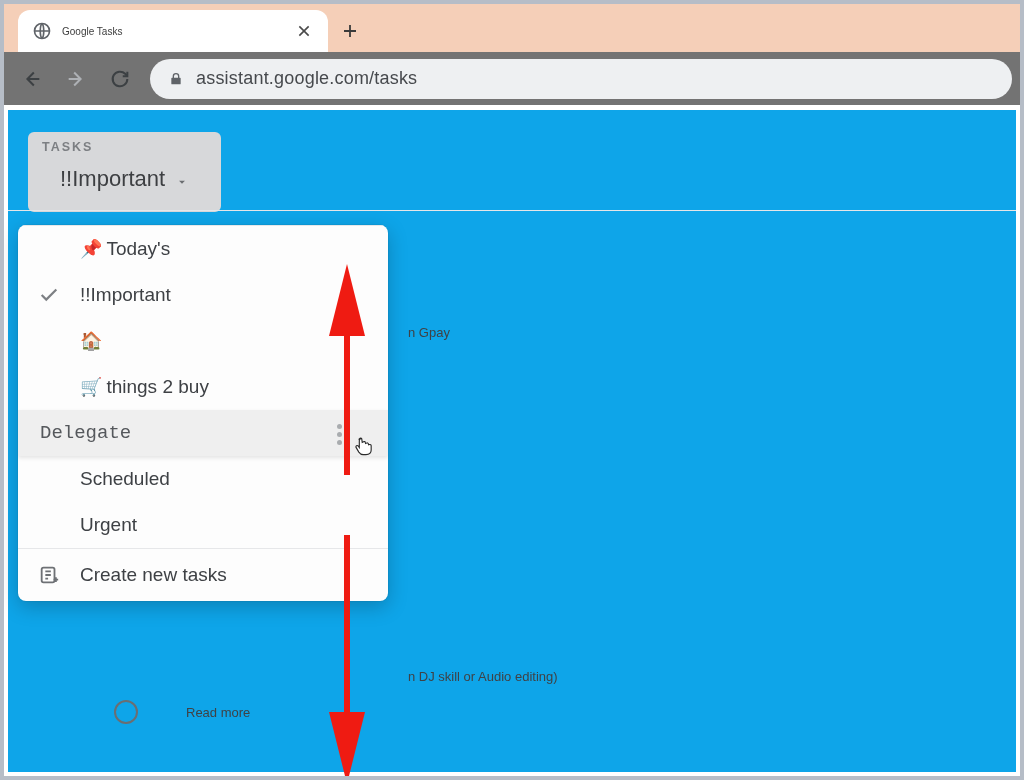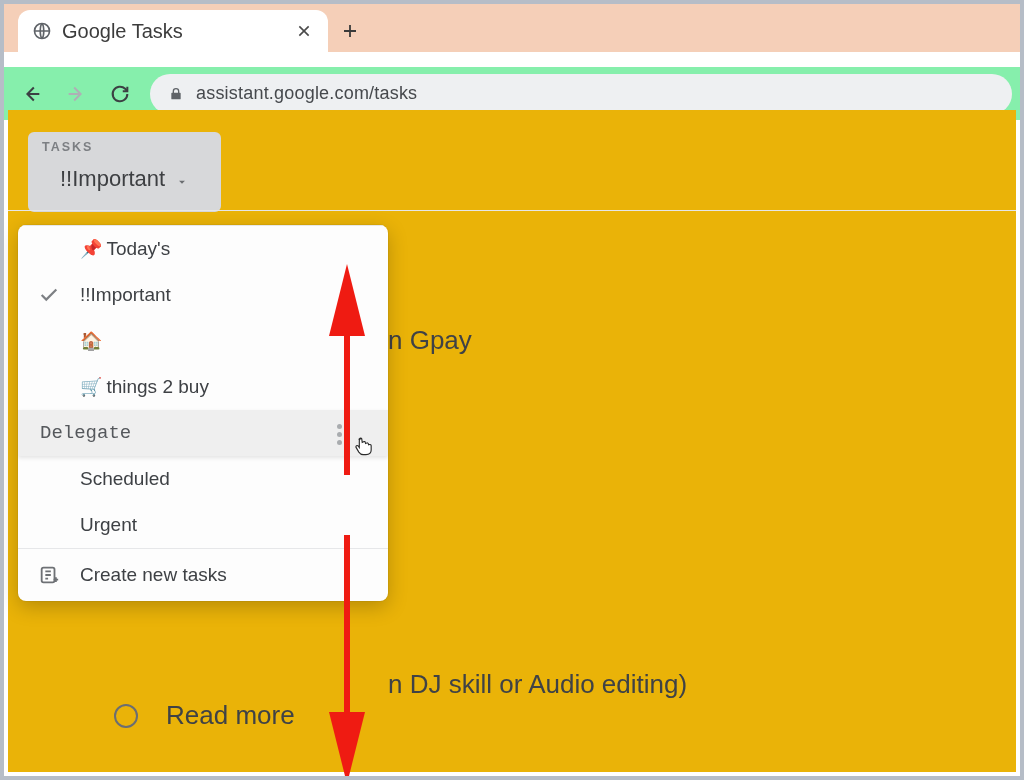--- a/index.html
+++ b/index.html
@@ -7,50 +7,50 @@
   .outer-border { width:1024px; height:780px; border:4px solid #b6bdc7; position:relative; overflow:hidden; background:#fff; }
   
   .tab-strip { height:48px; background:#f5cfb8; display:flex; align-items:flex-end; }
   .tab {
     display:flex; align-items:center; height:42px; background:#fff;
     border-top-left-radius:12px; border-top-right-radius:12px;
     padding:0 16px 0 14px; margin-left:14px; min-width:310px; gap:10px;
     position:relative;
   }
   .tab .favicon { width:20px; height:20px; color:#5f6368; }
-  .tab .title { font-size:20px; color:#3c3c3c; flex:1; }
+  .tab .title { font-size:10px; color:#3c3c3c; flex:1; }
   .tab .close { width:16px; height:16px; color:#4a4a4a; cursor:pointer; }
   .new-tab { width:44px; height:42px; display:flex; align-items:center; justify-content:center; color:#3a3a3a; cursor:pointer; }
   .new-tab svg { width:18px; height:18px; }
 
-  .toolbar { height:54px; background:#86efac; display:flex; align-items:center; padding:0 8px; gap:4px; border-bottom:1px solid #fff;margin-top:15px; }
+  .toolbar { height:54px; background:#737373; display:flex; align-items:center; padding:0 8px; gap:4px; border-bottom:1px solid #fff; }
   .tbtn { width:40px; height:40px; display:flex; align-items:center; justify-content:center; color:#5f6368; border-radius:50%; }
   .tbtn.enabled { color:#3c4043; cursor:pointer; }
   .tbtn.disabled { color:#aeb1b5; }
   .tbtn svg { width:22px; height:22px; }
   .omnibox { flex:1; height:40px; background:#eef0f2; border-radius:20px; display:flex; align-items:center; padding:0 18px; gap:12px; margin-left:6px; }
   .omnibox .lock { width:16px; height:16px; color:#5f6368; }
   .omnibox .url { font-size:18px; color:#46494d; letter-spacing:.2px; }
 
   
-  .page { position:absolute; left:4px; right:4px; top:106px; bottom:4px; background:#eab308; }
+  .page { position:absolute; left:4px; right:4px; top:106px; bottom:4px; background:#0ea5e9; }
   .list-selector {
     position:absolute; left:20px; top:22px; background:#d7d8da; border-radius:6px;
     padding:8px 14px 10px 14px; display:flex; flex-direction:column; gap:2px;
   }
   .list-selector .label { font-size:12.5px; letter-spacing:2px; color:#7c7f83; font-weight:600; }
   .list-selector .row { display:flex; align-items:center; gap:10px; }
   .list-selector .name { font-size:22px; color:#3d3f42; }
   .list-selector .caret { width:14px; height:14px; color:#6a6d70; }
   .hr { position:absolute; left:0; right:0; top:100px; height:1px; background:#e5e6e8; }
 
   
   .bg-task { position:absolute; display:flex; align-items:center; gap:28px; color:#3f4246; }
   .bg-task .circle { width:24px; height:24px; border:2.5px solid #6b6e72; border-radius:50%; }
-  .bg-task .txt { font-size:26px; }
+  .bg-task .txt { font-size:13px;margin-left:20px; }
 
   
   .panel {
     position:absolute; left:10px; top:115px; width:370px; background:#fdfdfd;
     border-radius:8px; box-shadow:0 6px 20px rgba(0,0,0,.22), 0 0 0 1px rgba(0,0,0,.04);
     overflow:hidden;
   }
   .row { display:flex; align-items:center; height:46px; padding:0 18px; gap:18px; font-size:19px; color:#3e4145; cursor:pointer; }
   .row.tall { height:52px; }
   .row .lead { width:26px; display:flex; justify-content:center; color:#777a7e; }

